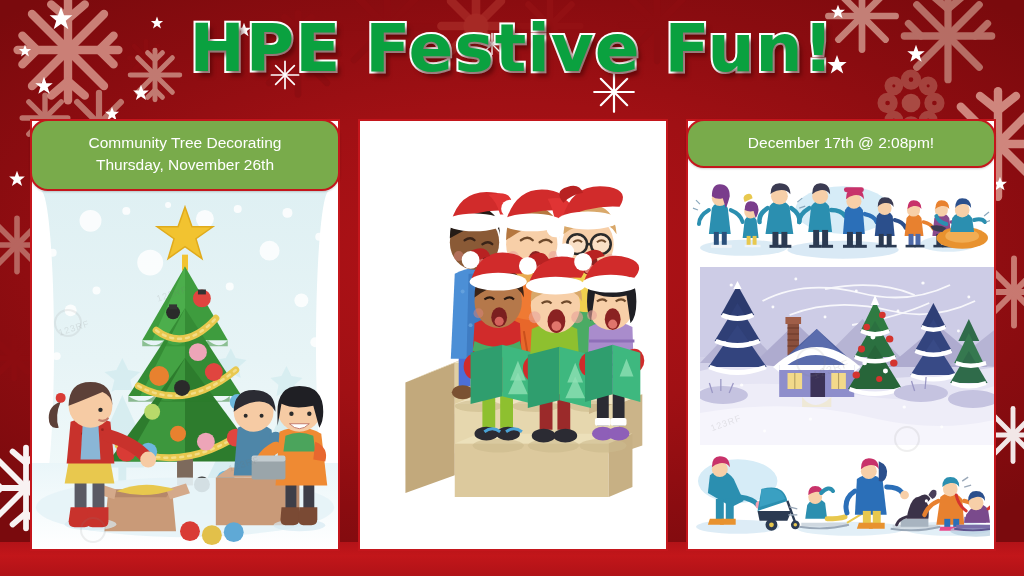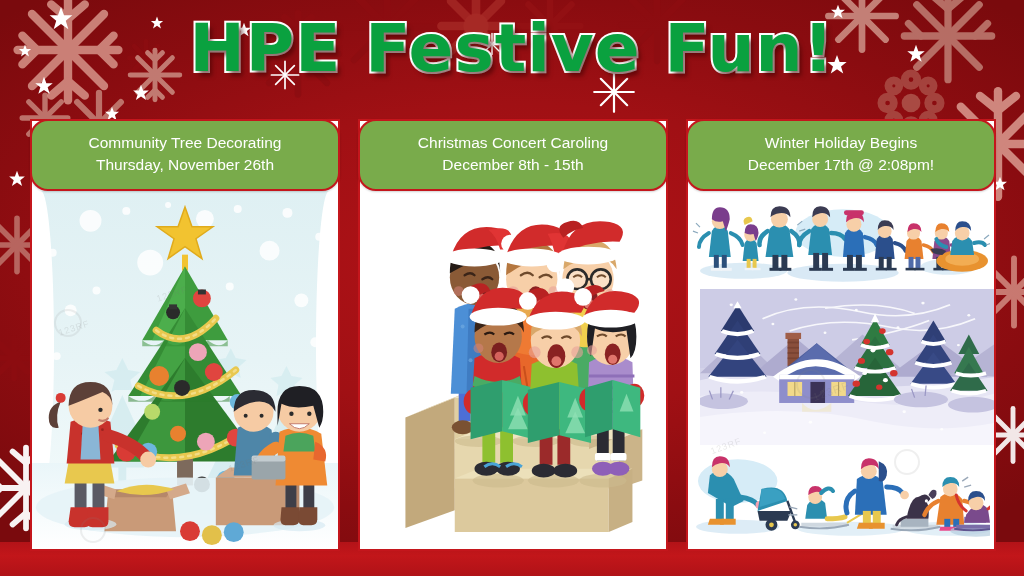--- a/index.html
+++ b/index.html
@@ -712,24 +712,20 @@
           <div class="wm" style="left:26px;top:132px;transform:rotate(-18deg);">123RF</div>
           <div class="wmring" style="left:22px;top:118px;width:28px;height:28px;"></div>
           <div class="wm" style="left:124px;top:98px;transform:rotate(-18deg);">123RF</div>
           <div class="wm" style="left:196px;top:268px;transform:rotate(-18deg);">123RF</div>
           <div class="wmring" style="left:48px;top:326px;width:26px;height:26px;"></div>
         </div>
       </div>
     </div>
 
     <div class="card">
-      <div class="card-header">
-        <span>Christmas Concert Caroling</span>
-        <span class="l2">December 8th - 15th</span>
-      </div>
       <div class="card-body">
         <div class="scene2">
           <svg width="100%" height="100%" viewBox="0 0 310 360" preserveAspectRatio="xMidYMid meet" style="position:absolute;inset:0;">
 
             <g>
               <polygon points="46,228 96,208 96,322 46,340" fill="#c2a97c"></polygon>
               <polygon points="96,208 232,208 232,260 96,260" fill="#e0cfa2"></polygon>
               <polygon points="96,250 262,250 262,300 96,300" fill="#e6d7ae"></polygon>
               <polygon points="96,290 252,290 252,344 96,344" fill="#dcc99d"></polygon>
               <polygon points="96,208 120,198 256,198 232,208" fill="#efe2bd"></polygon>
@@ -922,21 +918,20 @@
               <ellipse cx="254" cy="128" rx="29" ry="9" fill="#ffffff"></ellipse>
               <circle cx="226" cy="106" r="9" fill="#ffffff"></circle>
             </g>
           </svg>
         </div>
       </div>
     </div>
 
     <div class="card">
       <div class="card-header">
-        <span>Winter Holiday Begins</span>
         <span class="l2">December 17th @ 2:08pm!</span>
       </div>
       <div class="card-body">
         <div class="scene3">
 
           <div class="panel p-top">
             <svg width="100%" height="100%" viewBox="0 0 300 92" preserveAspectRatio="xMidYMid meet">
 
               <ellipse cx="52" cy="74" rx="44" ry="8" fill="#cfe4f2" opacity=".75"></ellipse>
               <ellipse cx="152" cy="36" rx="48" ry="24" fill="#d6ecf7"></ellipse>

